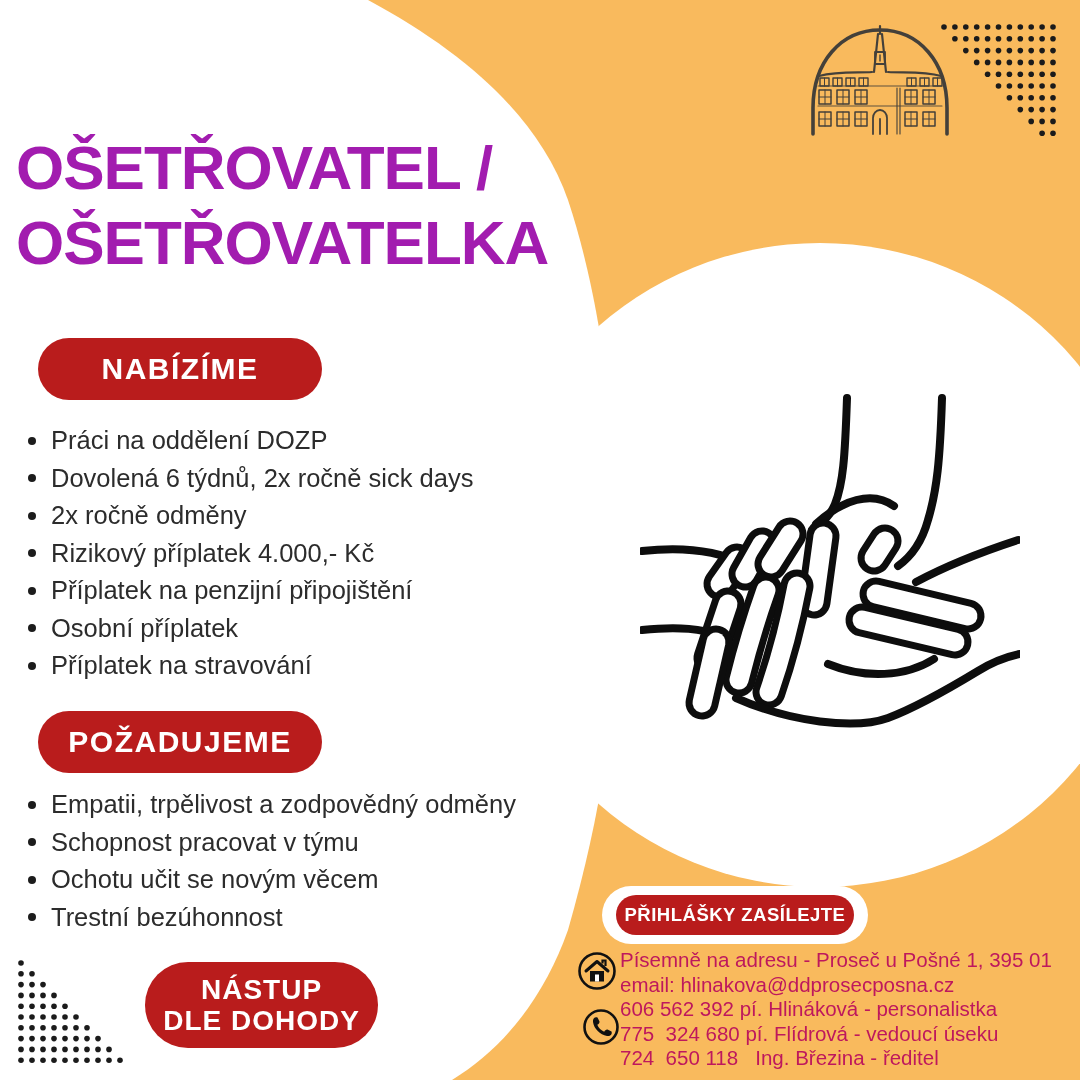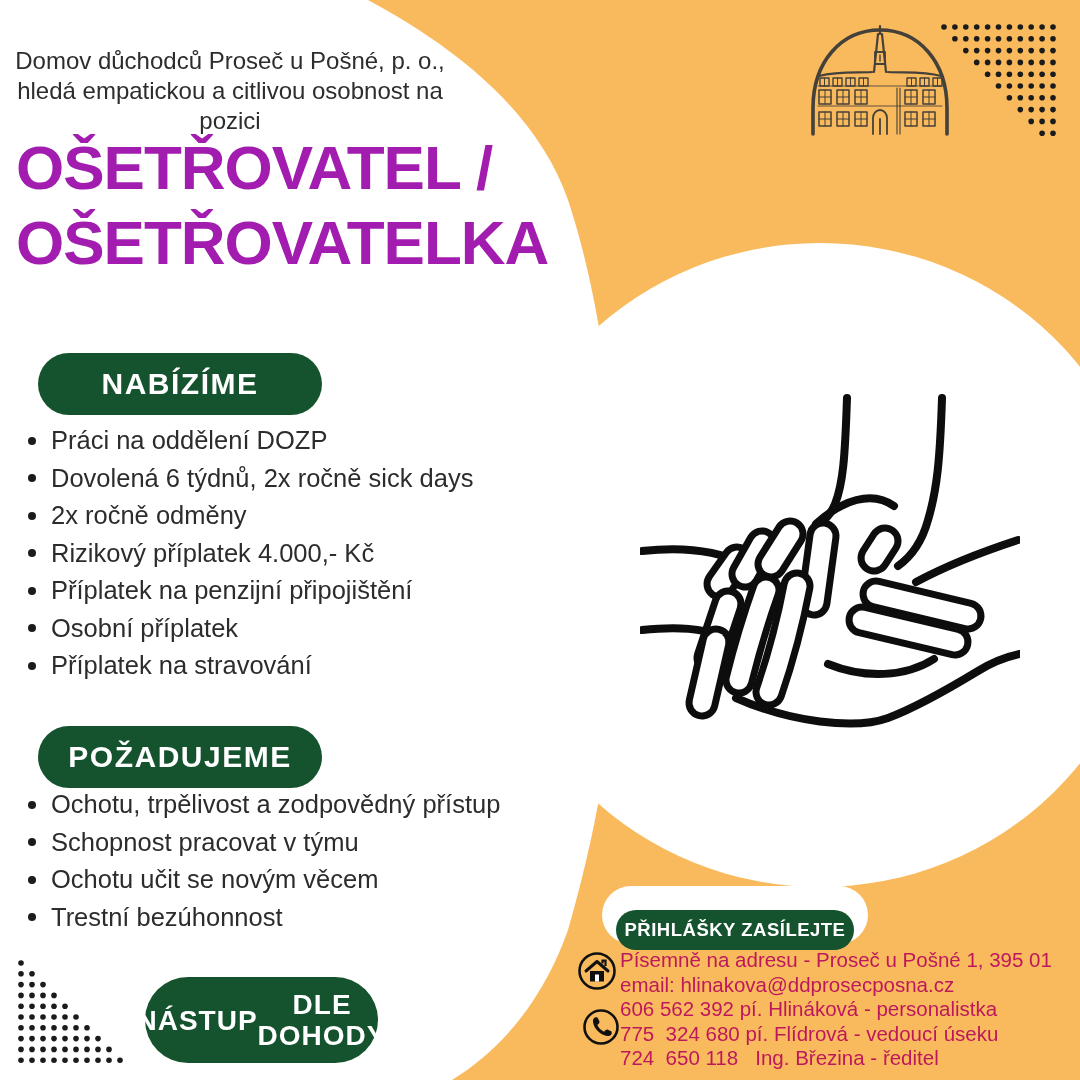--- a/index.html
+++ b/index.html
@@ -27,29 +27,29 @@
   
   .title{
     left:16px;top:130px;
     font-size:62px;line-height:75px;
     font-weight:800;letter-spacing:-1px;
     color:#a21caf;
     z-index:3;white-space:nowrap;
   }
   
   .pill{
-    background:#14532d;color:#fff;
+    background:#b91c1c;color:#fff;
     display:flex;align-items:center;justify-content:center;
-    font-weight:800;z-index:3;margin-top:15px;
+    font-weight:800;z-index:3;
   }
   .pill-offer{left:38px;top:338px;width:284px;height:62px;border-radius:31px;font-size:30px;letter-spacing:1.5px;}
   .pill-require{left:38px;top:711px;width:284px;height:62px;border-radius:31px;font-size:30px;letter-spacing:1.5px;}
   .pill-start{
     left:145px;top:962px;width:233px;height:86px;border-radius:43px;
-    flex-direction:row;font-size:28px;line-height:31px;letter-spacing:1px;text-align:center;
+    flex-direction:column;font-size:28px;line-height:31px;letter-spacing:1px;
   }
   
   .bullet-list{
     left:14px;z-index:3;list-style:none;margin:8px;padding:0;
     color:#2c2c2c;font-size:25.5px;
   }
   .list-offer{top:414px;}
   .list-require{top:778px;}
   .bullet-list li{
     position:relative;height:37.5px;display:flex;align-items:center;
@@ -309,24 +309,20 @@
     <use href="#fB2" class="capB"></use>
       <use href="#fB2" class="capW"></use>
     <use href="#fB3" class="capB"></use>
       <use href="#fB3" class="capW"></use>
     <use href="#fB4" class="capB"></use>
       <use href="#fB4" class="capW"></use>
 
     <path class="ln" d="M96,310 C150,334 215,342 248,330 C272,321 305,303 338,283 C356,272 370,268 380,266"></path>
   </svg>
 
-  <div class="abs header-text">
-    <div>Domov důchodců Proseč u Pošné, p. o.,</div>
-    <div>hledá empatickou a citlivou osobnost na pozici</div>
-  </div>
 
   <div class="abs title">
     <div>OŠETŘOVATEL /</div>
     <div>OŠETŘOVATELKA</div>
   </div>
 
   <div class="abs pill pill-offer">
     <span>NABÍZÍME</span>
   </div>
   <ul class="abs bullet-list list-offer">
@@ -336,21 +332,21 @@
     <li>Rizikový příplatek 4.000,- Kč</li>
     <li>Příplatek na penzijní připojištění</li>
     <li>Osobní příplatek</li>
     <li>Příplatek na stravování</li>
   </ul>
 
   <div class="abs pill pill-require">
     <span>POŽADUJEME</span>
   </div>
   <ul class="abs bullet-list list-require">
-    <li>Ochotu, trpělivost a zodpovědný přístup</li>
+    <li>Empatii, trpělivost a zodpovědný odměny</li>
     <li>Schopnost pracovat v týmu</li>
     <li>Ochotu učit se novým věcem</li>
     <li>Trestní bezúhonnost</li>
   </ul>
 
   <div class="abs pill pill-start">
     <div>NÁSTUP</div>
     <div>DLE DOHODY</div>
   </div>
 

